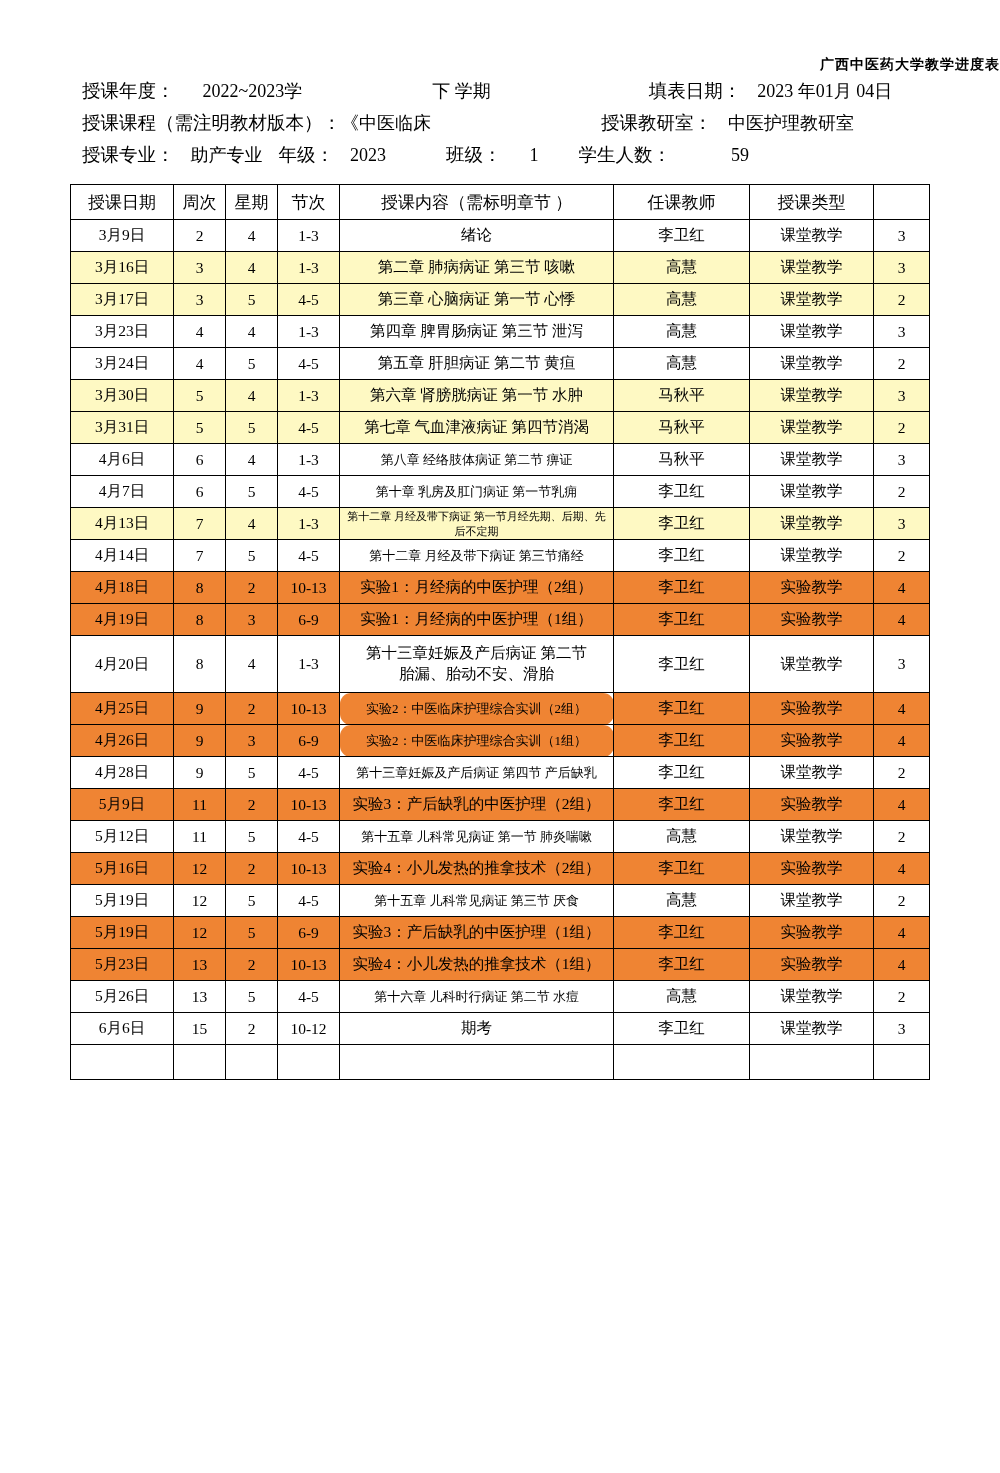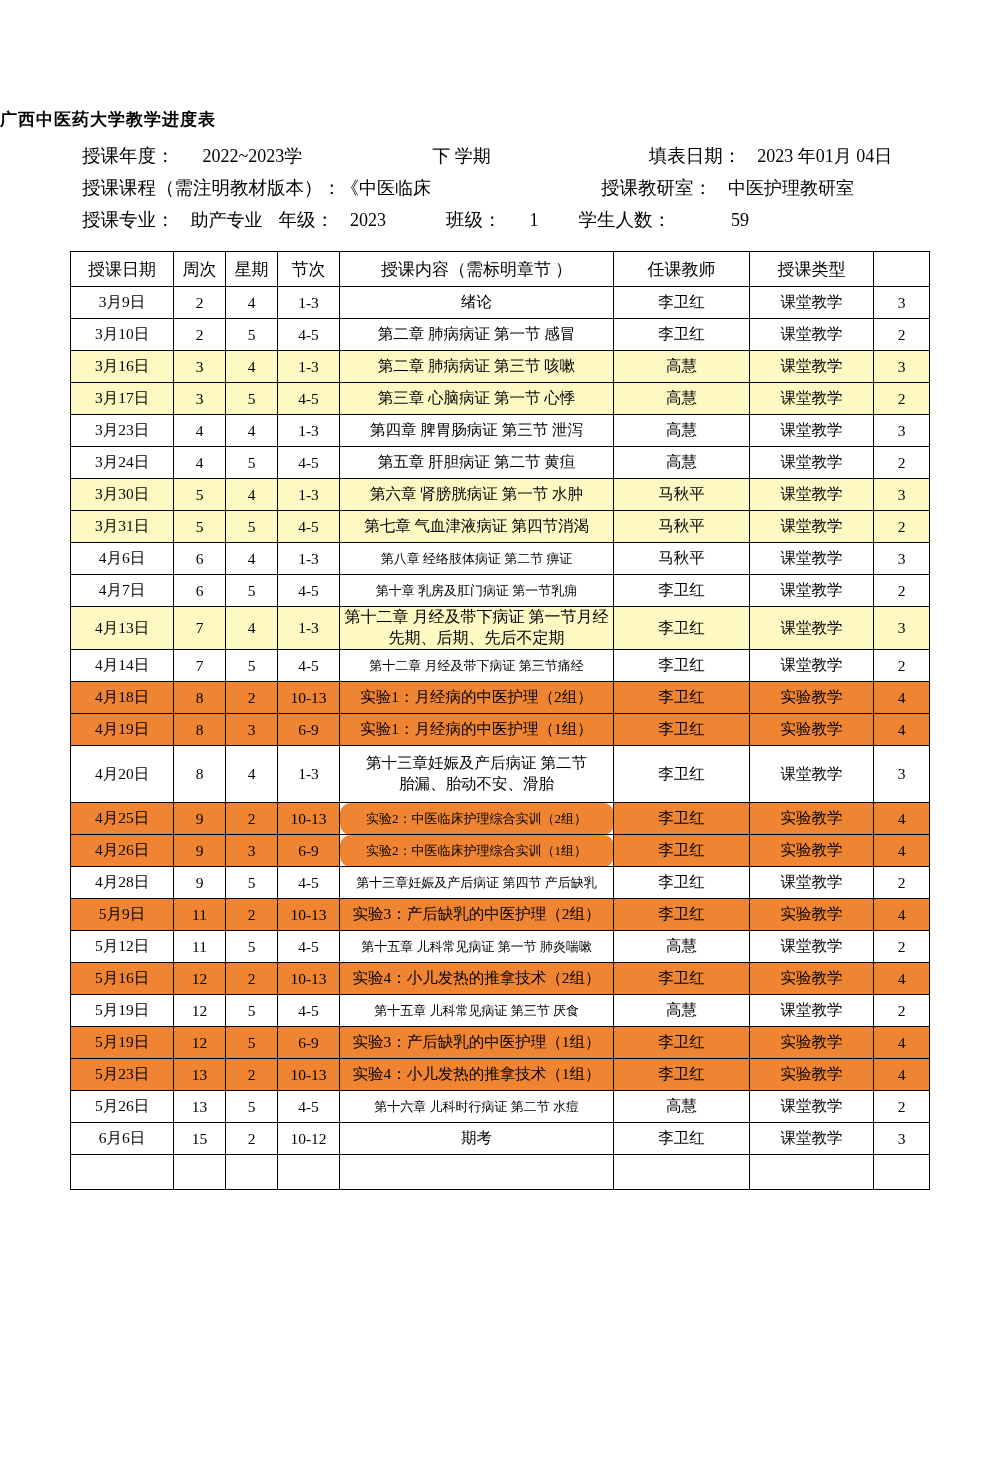--- a/index.html
+++ b/index.html
@@ -15,28 +15,28 @@
     position: relative;
   }
   .page {
     position: relative;
     width: 1000px;
     height: 1473px;
     box-sizing: border-box;
     padding: 0;
   }
   .title {
-    text-align: left;
+    text-align: right;
     font-weight: bold;
-    font-size: 17px;
+    font-size: 14px;
     letter-spacing: 1px;
-    margin-top: 108px;
+    margin-top: 56px;
   }
   .meta {
-    margin: 12px auto;
+    margin: 4px auto;
     width: 840px;
     padding-left: 4px;
     font-size: 18px;
   }
   .meta-row {
     display: flex;
     align-items: baseline;
     height: 32px;
     white-space: nowrap;
   }
@@ -73,21 +73,21 @@
   col.c-week { width: 52px; }
   col.c-day  { width: 52px; }
   col.c-sec  { width: 62px; }
   col.c-cont { width: 274px; }
   col.c-tea  { width: 136px; }
   col.c-type { width: 124px; }
   col.c-num  { width: 56px; }
 
   td.content { font-size: 15px; }
   td.content.small { font-size: 13px; border-radius: 11px; }
-  td.content.tiny { font-size: 16px; }
+  td.content.tiny { font-size: 11px; }
   td.num {
     text-align: right;
     padding-right: 6px;
     vertical-align: bottom;
     font-size: 15px;
     padding-bottom: 1px;
   }
   tr.blue td { background: #fef9c3; text-align: center; }
   tr.orange td { background: #ef8433; }
   tr.tall td { height: 56px; }
@@ -172,30 +172,20 @@
         <tr>
           <td>3月9日</td>
           <td>2</td>
           <td>4</td>
           <td>1-3</td>
           <td class="content">绪论</td>
           <td>李卫红</td>
           <td>课堂教学</td>
           <td class="num">3</td>
         </tr>
-        <tr>
-          <td>3月10日</td>
-          <td>2</td>
-          <td>5</td>
-          <td>4-5</td>
-          <td class="content">第二章  肺病病证   第一节  感冒</td>
-          <td>李卫红</td>
-          <td>课堂教学</td>
-          <td class="num">2</td>
-        </tr>
         <tr class="blue">
           <td>3月16日</td>
           <td>3</td>
           <td>4</td>
           <td>1-3</td>
           <td class="content">第二章    肺病病证    第三节  咳嗽</td>
           <td>高慧</td>
           <td>课堂教学</td>
           <td class="num">3</td>
         </tr>

